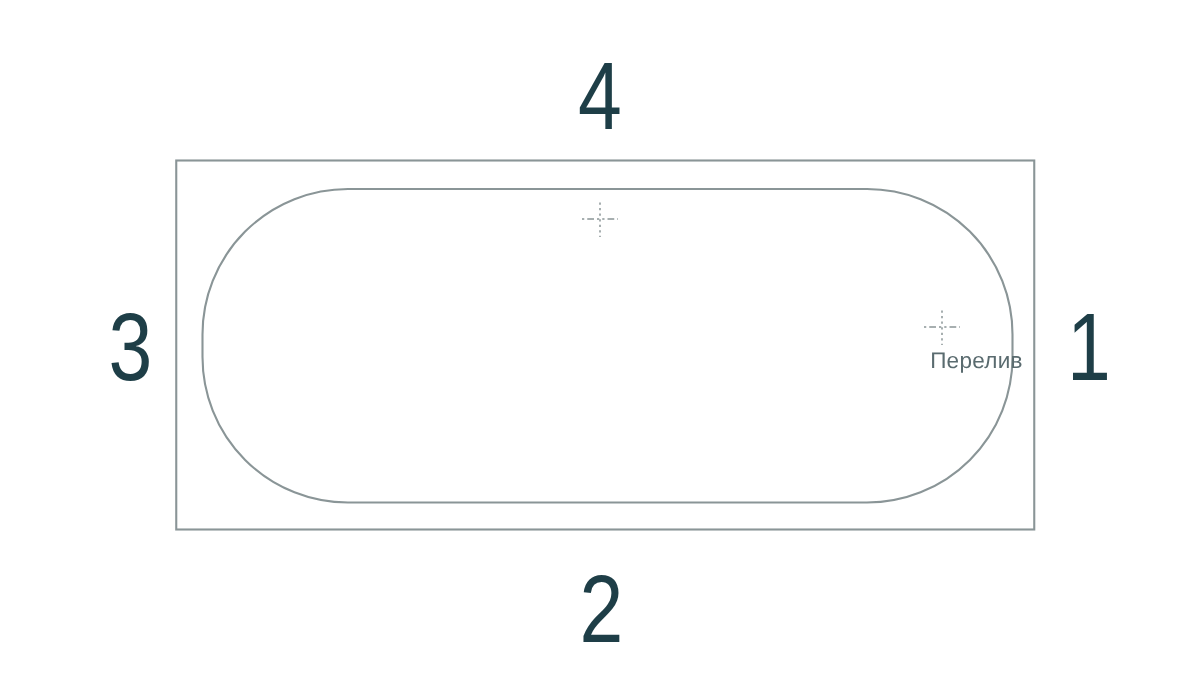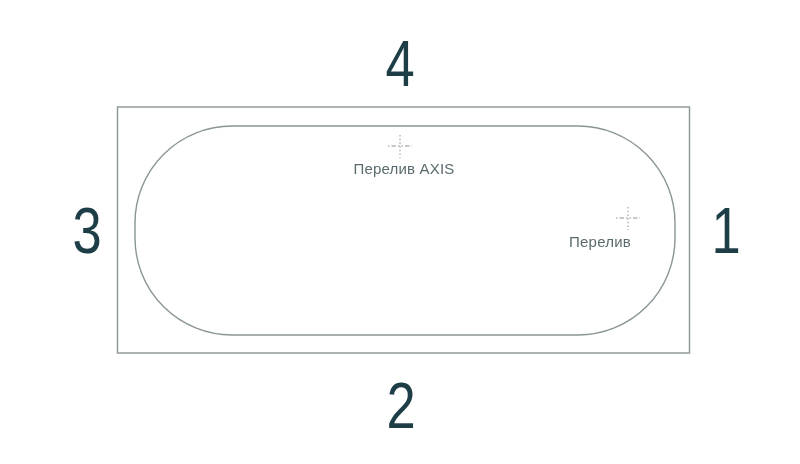--- a/index.html
+++ b/index.html
@@ -50,21 +50,21 @@
     position: absolute;
     color: #5a6b6f;
     font-size: 15px;
     font-weight: 400;
     line-height: 1;
     transform: translate(-50%, -50%);
     white-space: nowrap;
     letter-spacing: 0.2px;
   }
   .axis-label     { left: 404px; top: 168px; }
-  .overflow-label { left: 600px; top: 241px; }
+  .overflow-label { left: 651px; top: 241px; }
 </style>
 </head>
 <body>
 
 <div class="stage">
 
   <svg class="drawing" width="800" height="464" viewBox="0 0 800 464">
     <rect x="117.5" y="107" width="572" height="246" stroke="#8a9597"></rect>
     <rect x="135" y="126" width="540" height="209" rx="97" ry="97" stroke="#8a9597"></rect>
 
@@ -77,16 +77,15 @@
       <line class="cm-h" x1="616" y1="218" x2="640" y2="218"></line>
       <line class="cm-v" x1="628" y1="207" x2="628" y2="230"></line>
     </g>
   </svg>
 
   <div class="num num-top">4</div>
   <div class="num num-bottom">2</div>
   <div class="num num-left">3</div>
   <div class="num num-right">1</div>
 
-  <div class="marker-label axis-label">Перелив AXIS</div>
   <div class="marker-label overflow-label">Перелив</div>
 
 </div>
 
 </body></html>

